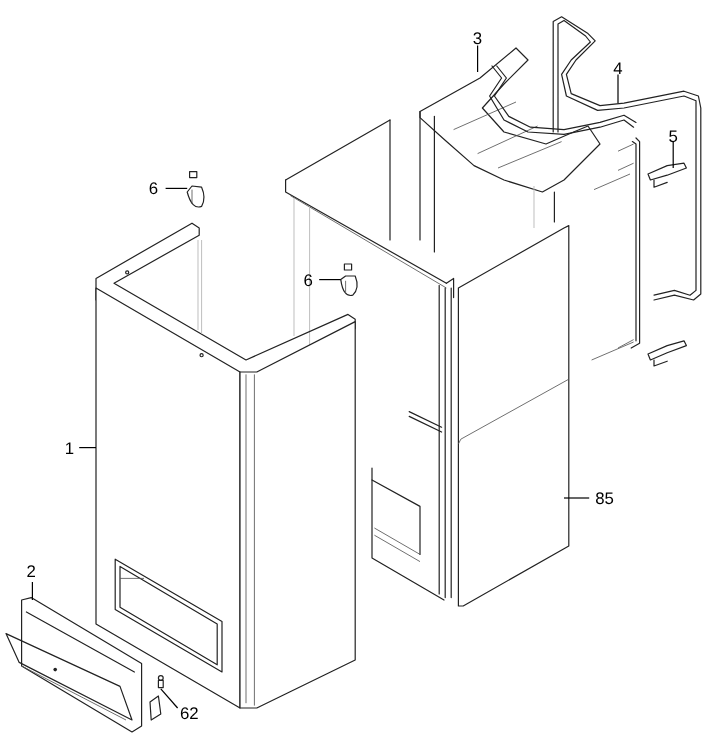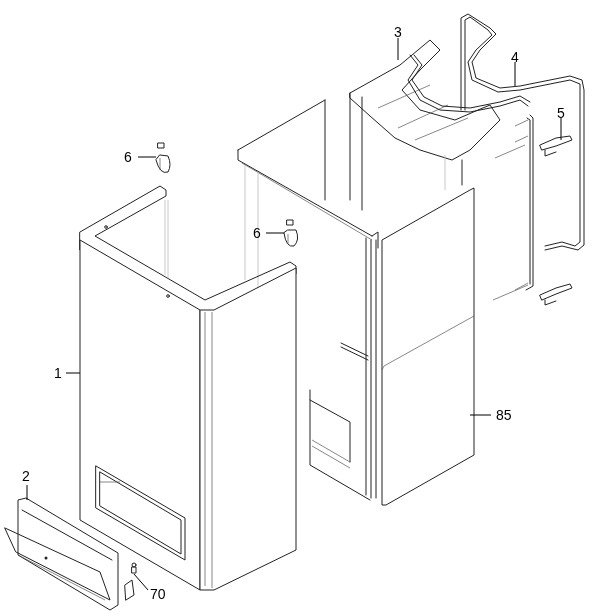--- a/index.html
+++ b/index.html
@@ -138,13 +138,13 @@
 </svg>
 
 <span class="callout" style="left:54px;top:366px;">1</span>
 <span class="callout" style="left:22px;top:469px;">2</span>
 <span class="callout" style="left:394px;top:25px;">3</span>
 <span class="callout" style="left:511px;top:50px;">4</span>
 <span class="callout" style="left:557px;top:106px;">5</span>
 <span class="callout" style="left:124px;top:150px;">6</span>
 <span class="callout" style="left:253px;top:226px;">6</span>
 <span class="callout" style="left:496px;top:408px;text-align:right;">85</span>
-<span class="callout" style="left:150px;top:587px;">70</span>
+<span class="callout" style="left:150px;top:587px;">62</span>
 
 </body></html>

